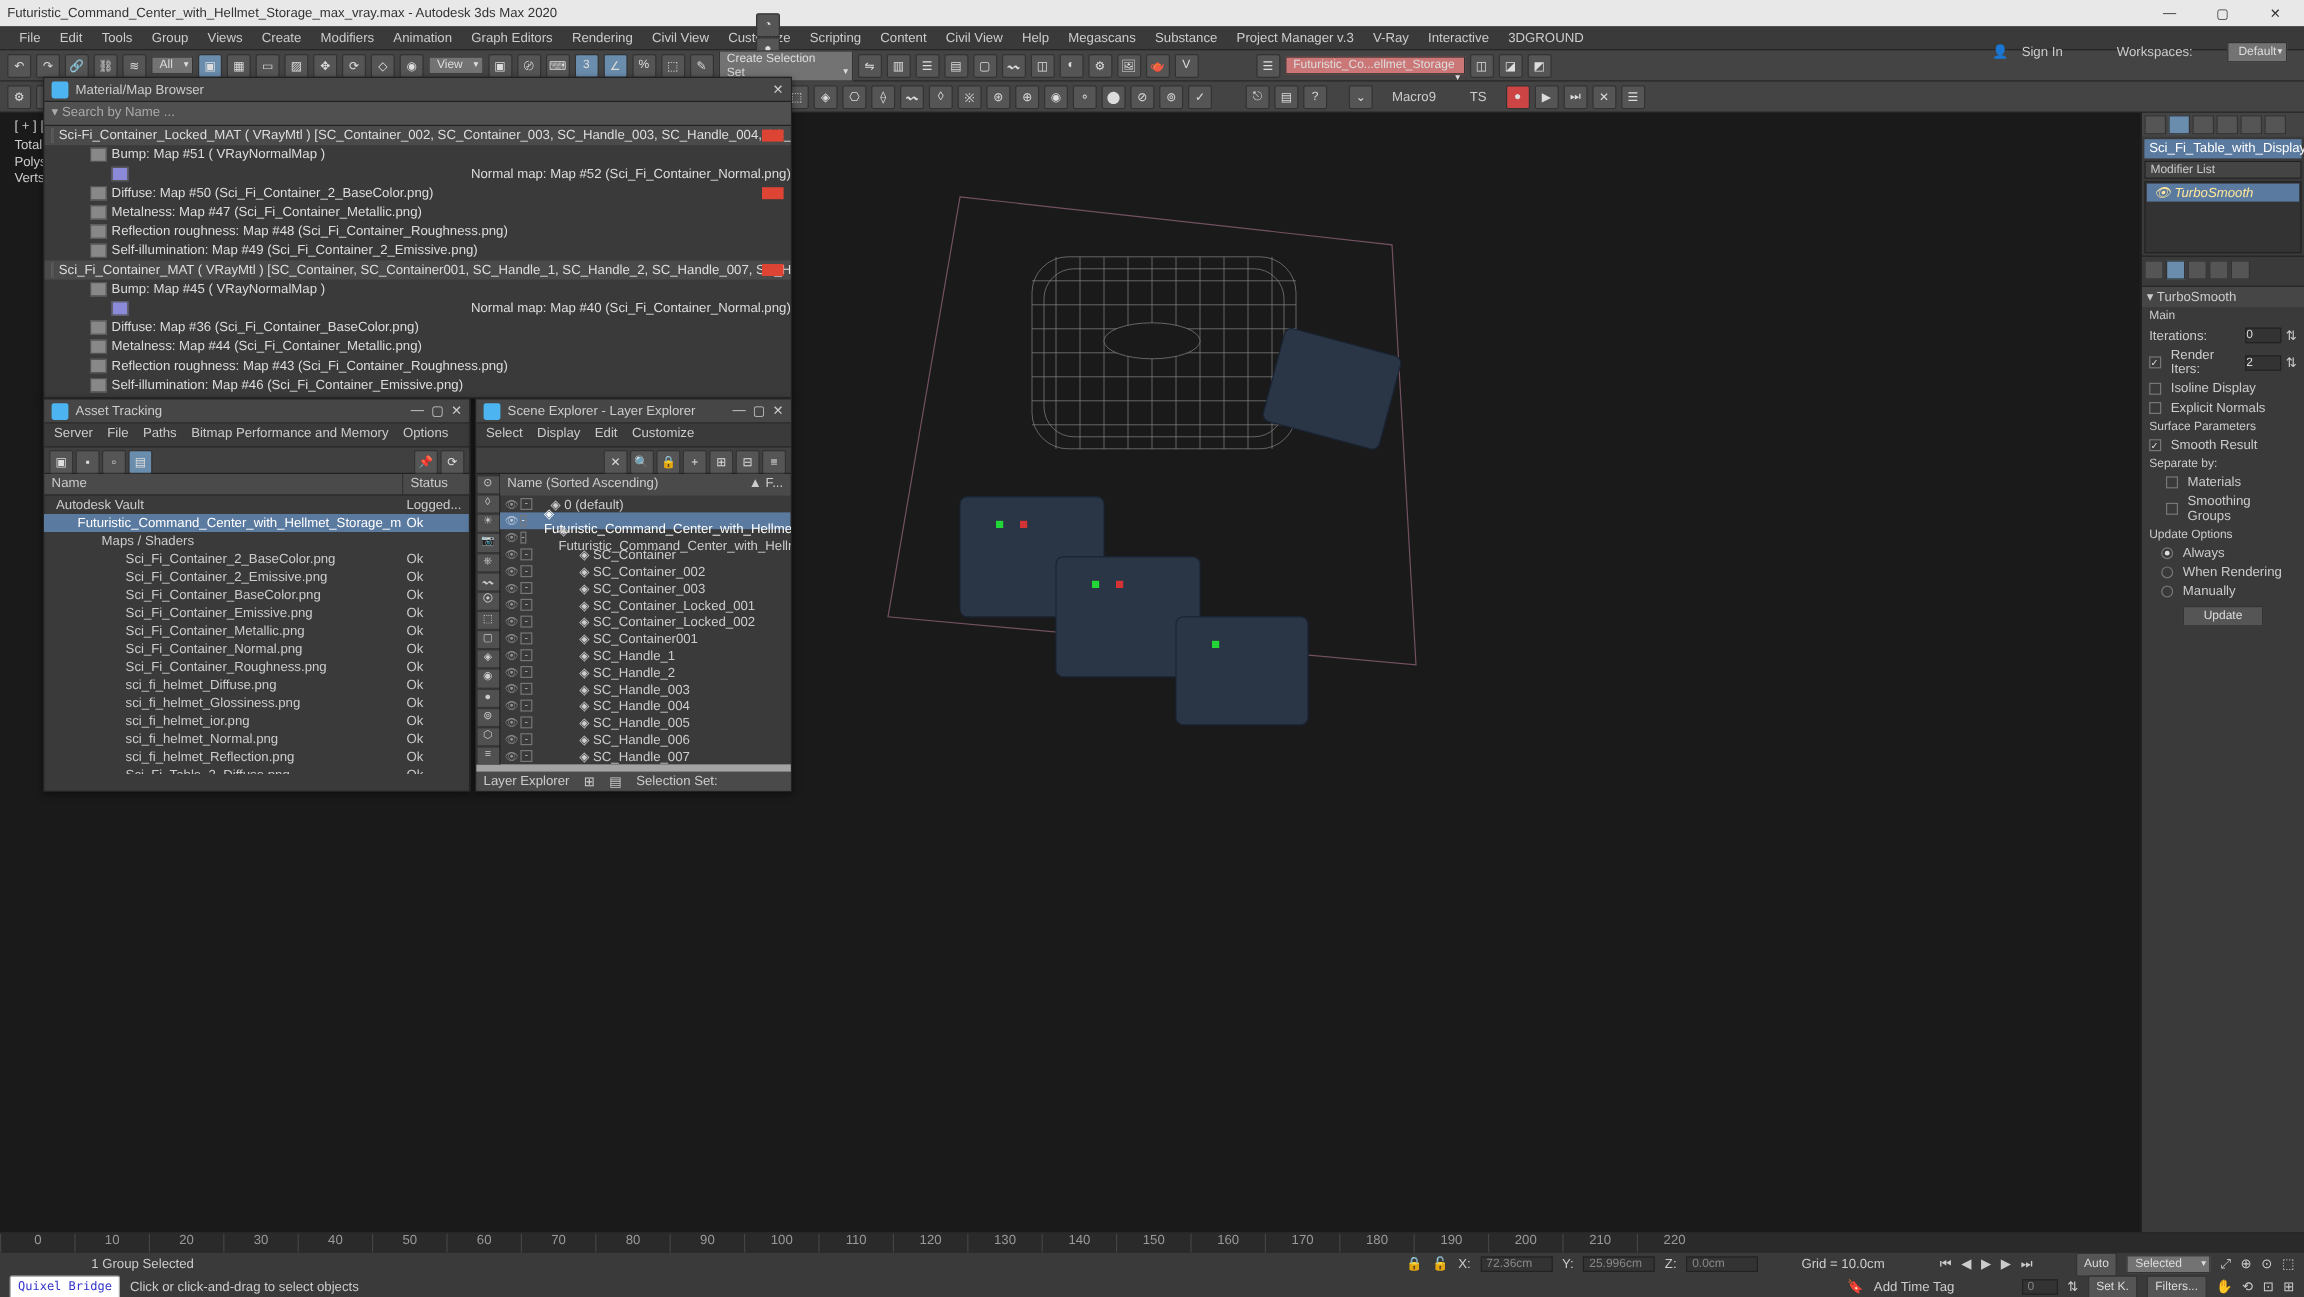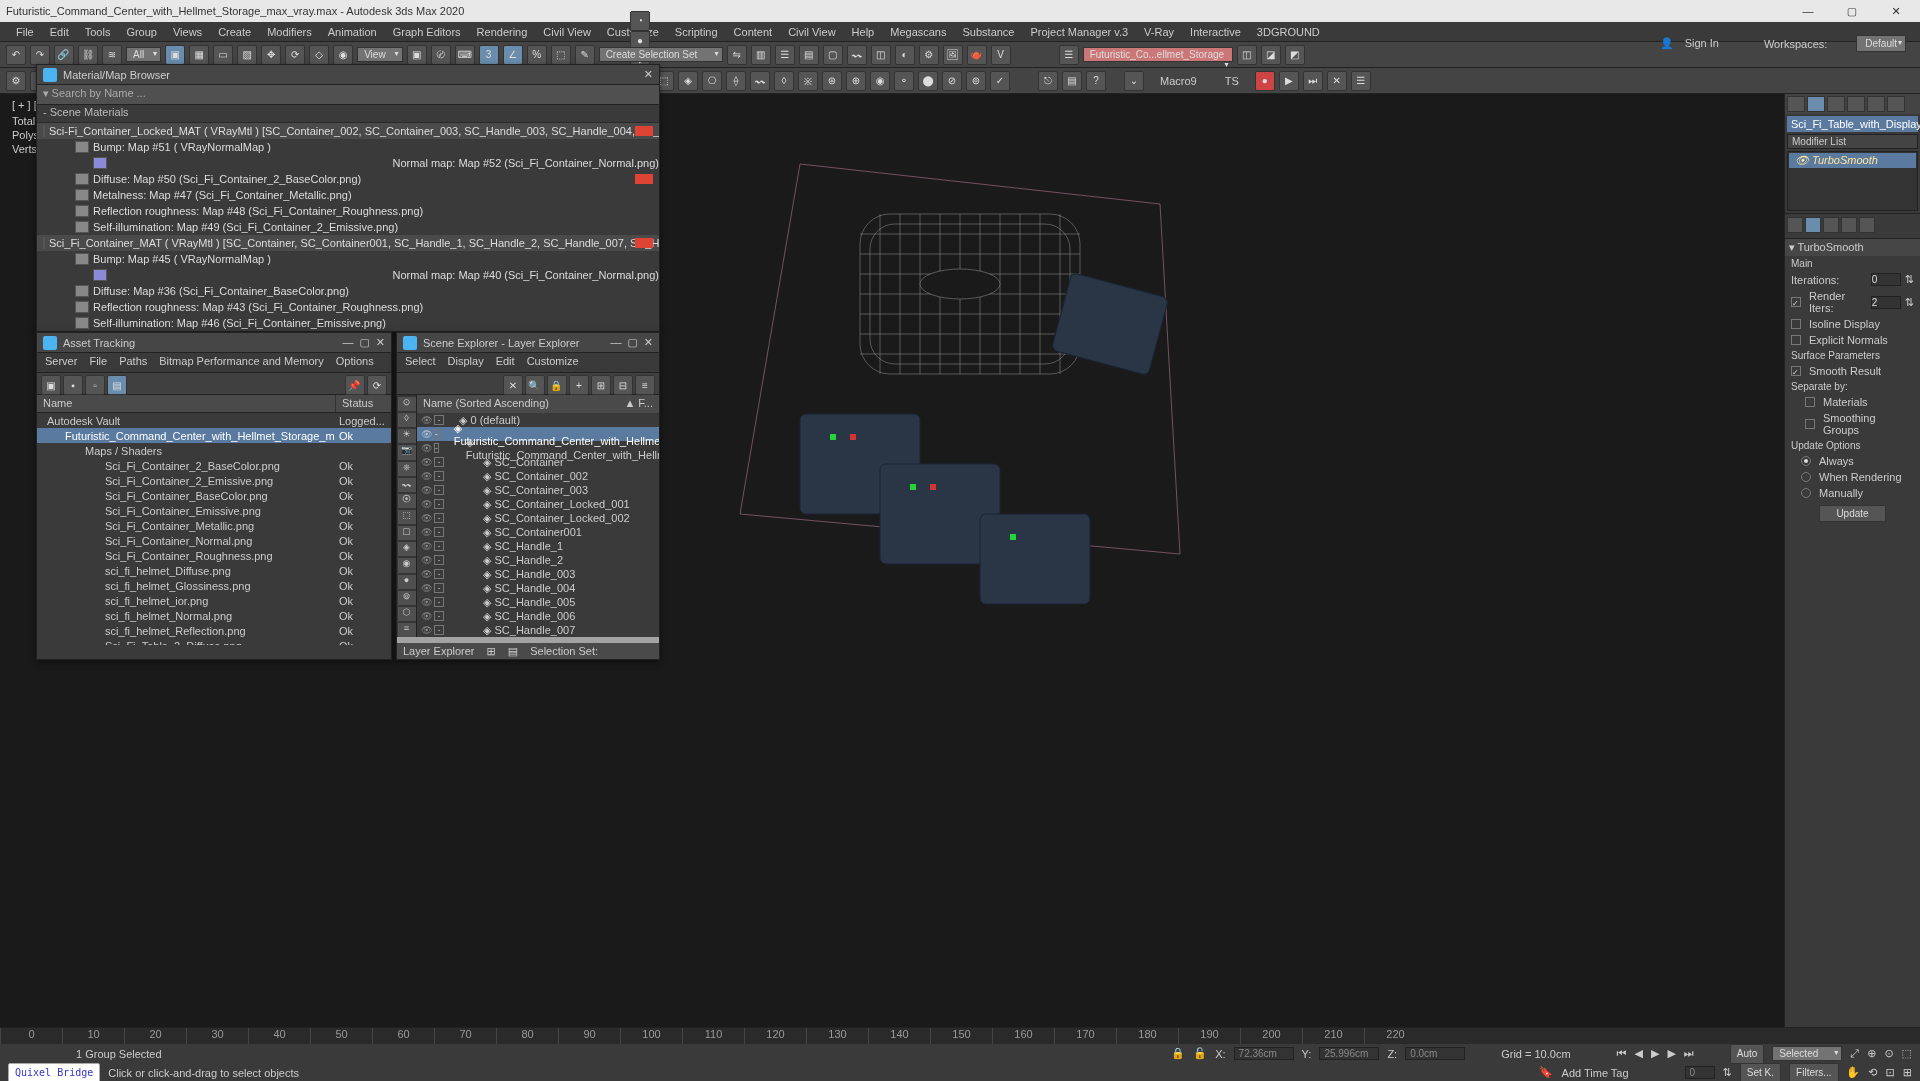--- a/index.html
+++ b/index.html
@@ -149,21 +149,21 @@
   <div class="tbtn">◉</div>
   <span class="dropdown">View</span>
   <div class="tbtn">▣</div>
   <div class="tbtn">〄</div>
   <div class="tbtn">⌨</div>
   <div class="tbtn sel">3</div>
   <div class="tbtn sel">∠</div>
   <div class="tbtn">%</div>
   <div class="tbtn">⬚</div>
   <div class="tbtn">✎</div>
-  <span class="dropdown" style="width:124px">Create Selection Set</span>
+  <span class="dropdown" style="width:112px">Create Selection Set</span>
   <div class="tbtn">⇋</div>
   <div class="tbtn">▥</div>
   <div class="tbtn">☰</div>
   <div class="tbtn">▤</div>
   <div class="tbtn">▢</div>
   <div class="tbtn">〰</div>
   <div class="tbtn">◫</div>
   <div class="tbtn">◐</div>
   <div class="tbtn">⚙</div>
   <div class="tbtn">🖼</div>
@@ -297,21 +297,20 @@
 
 <div class="panel matbrowser">
   <div class="panel-title">
     <span class="panel-icon"></span>
     <span>Material/Map Browser</span>
     <div class="panel-close">
         <span>✕</span>
       </div>
   </div>
   <div class="mat-search">▾ <span>Search by Name ...</span></div>
-  <div class="mat-section">- Scene Materials</div>
   <div class="mat-tree" id="mat-tree">
       <div class="mat-row l1">
         <span class="slug"></span>
         <span>Sci-Fi_Container_Locked_MAT  ( VRayMtl )  [SC_Container_002, SC_Container_003, SC_Handle_003, SC_Handle_004, SC_Handle_005, SC_Handle_006, SC_Li...</span>
         <span class="redflag"></span>
       </div>
       <div class="mat-row l2">
         <span class="slug"></span>
         <span>Bump: Map #51  ( VRayNormalMap )</span>
       </div>
@@ -345,20 +344,24 @@
         <span class="slug"></span>
         <span>Bump: Map #45  ( VRayNormalMap )</span>
       </div>
       <div class="mat-row l3">
         <span class="slug blue"></span>
         <span>Normal map: Map #40 (Sci_Fi_Container_Normal.png)</span>
       </div>
       <div class="mat-row l2">
         <span class="slug"></span>
         <span>Diffuse: Map #36 (Sci_Fi_Container_BaseColor.png)</span>
+      </div>
+      <div class="mat-row l2">
+        <span class="slug"></span>
+        <span>Metalness: Map #44 (Sci_Fi_Container_Metallic.png)</span>
       </div>
       <div class="mat-row l2">
         <span class="slug"></span>
         <span>Reflection roughness: Map #43 (Sci_Fi_Container_Roughness.png)</span>
       </div>
       <div class="mat-row l2">
         <span class="slug"></span>
         <span>Self-illumination: Map #46 (Sci_Fi_Container_Emissive.png)</span>
       </div>
     </div>

